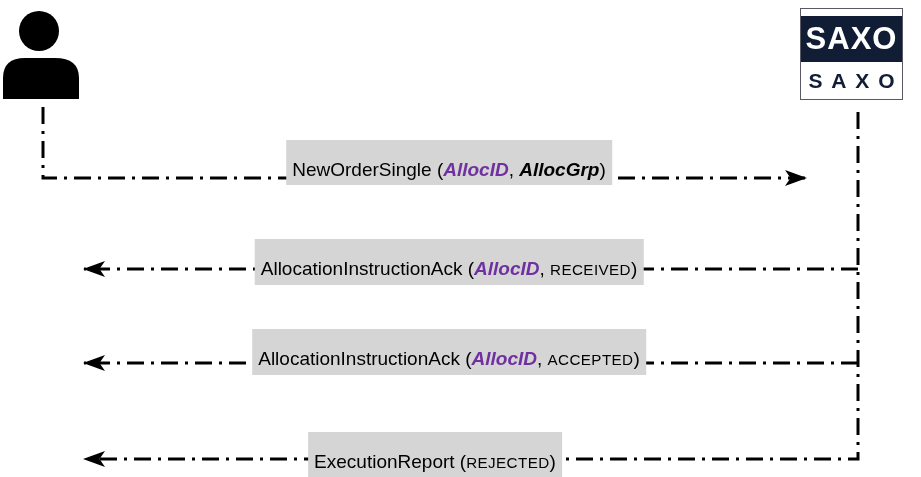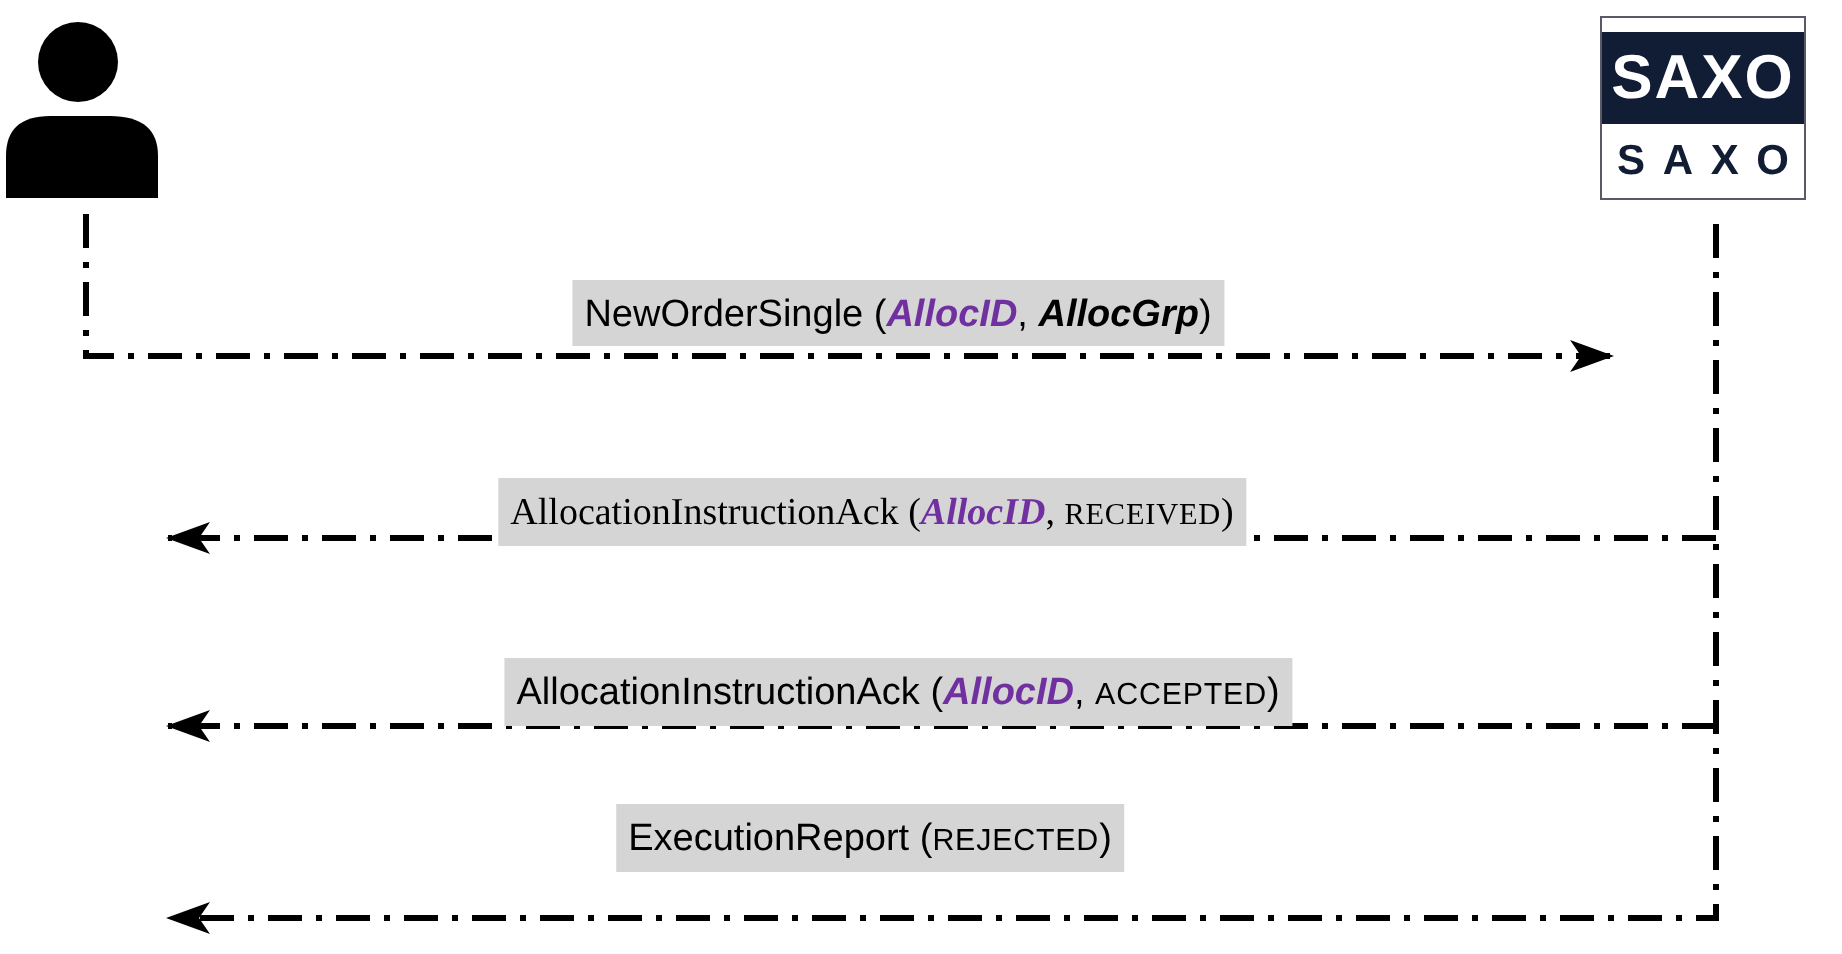--- a/index.html
+++ b/index.html
@@ -60,21 +60,21 @@
     position: absolute;
     left: 0; top: 0;
     width: 921px; height: 477px;
   }
 
   
   .msg-label {
     position: absolute;
     transform: translateX(-50%);
     background: #d5d5d5;
-    padding: 6px 6px 3px 6px;
+    padding: 18px 6px 3px 6px;
     font-size: 19px;
     line-height: 24px;
     color: #000000;
     white-space: nowrap;
   }
   .seg-plain  { color: #000000; font-style: normal; font-weight: normal; }
   .seg-allocid { color: #7030a0; font-weight: bold; font-style: italic; }
   .seg-param  { color: #000000; font-weight: bold; font-style: italic; }
   .seg-status { color: #000000; font-size: 0.8em; letter-spacing: 0.4px; }
 </style>
@@ -108,25 +108,25 @@
 
     <path d="M 858 269 L 84 269" fill="none" stroke="#000000" stroke-width="3" stroke-dasharray="17 7 3 7" marker-end="url(#arrowhead)"></path>
 
     <path d="M 858 363 L 84 363" fill="none" stroke="#000000" stroke-width="3" stroke-dasharray="17 7 3 7" marker-end="url(#arrowhead)"></path>
   </svg>
 
   <div class="msg-label" style="left:449px; top:140px;">
     <span class="seg-plain">NewOrderSingle (</span><span class="seg-allocid">AllocID</span><span class="seg-plain">, </span><span class="seg-param">AllocGrp</span><span class="seg-plain">)</span>
   </div>
 
-  <div class="msg-label" style="left:436px; top:239px;font-family:Liberation Serif, serif;">
+  <div class="msg-label" style="left:449px; top:239px;">
     <span class="seg-plain">AllocationInstructionAck (</span><span class="seg-allocid">AllocID</span><span class="seg-plain">, </span><span class="seg-status">RECEIVED</span><span class="seg-plain">)</span>
   </div>
 
   <div class="msg-label" style="left:449px; top:329px;text-align:right;">
     <span class="seg-plain">AllocationInstructionAck (</span><span class="seg-allocid">AllocID</span><span class="seg-plain">, </span><span class="seg-status">ACCEPTED</span><span class="seg-plain">)</span>
   </div>
 
-  <div class="msg-label" style="left:435px; top:402px;">
+  <div class="msg-label" style="left:435px; top:432px;">
     <span class="seg-plain">ExecutionReport (</span><span class="seg-status">REJECTED</span><span class="seg-plain">)</span>
   </div>
 
 </div>
 
 </body></html>

